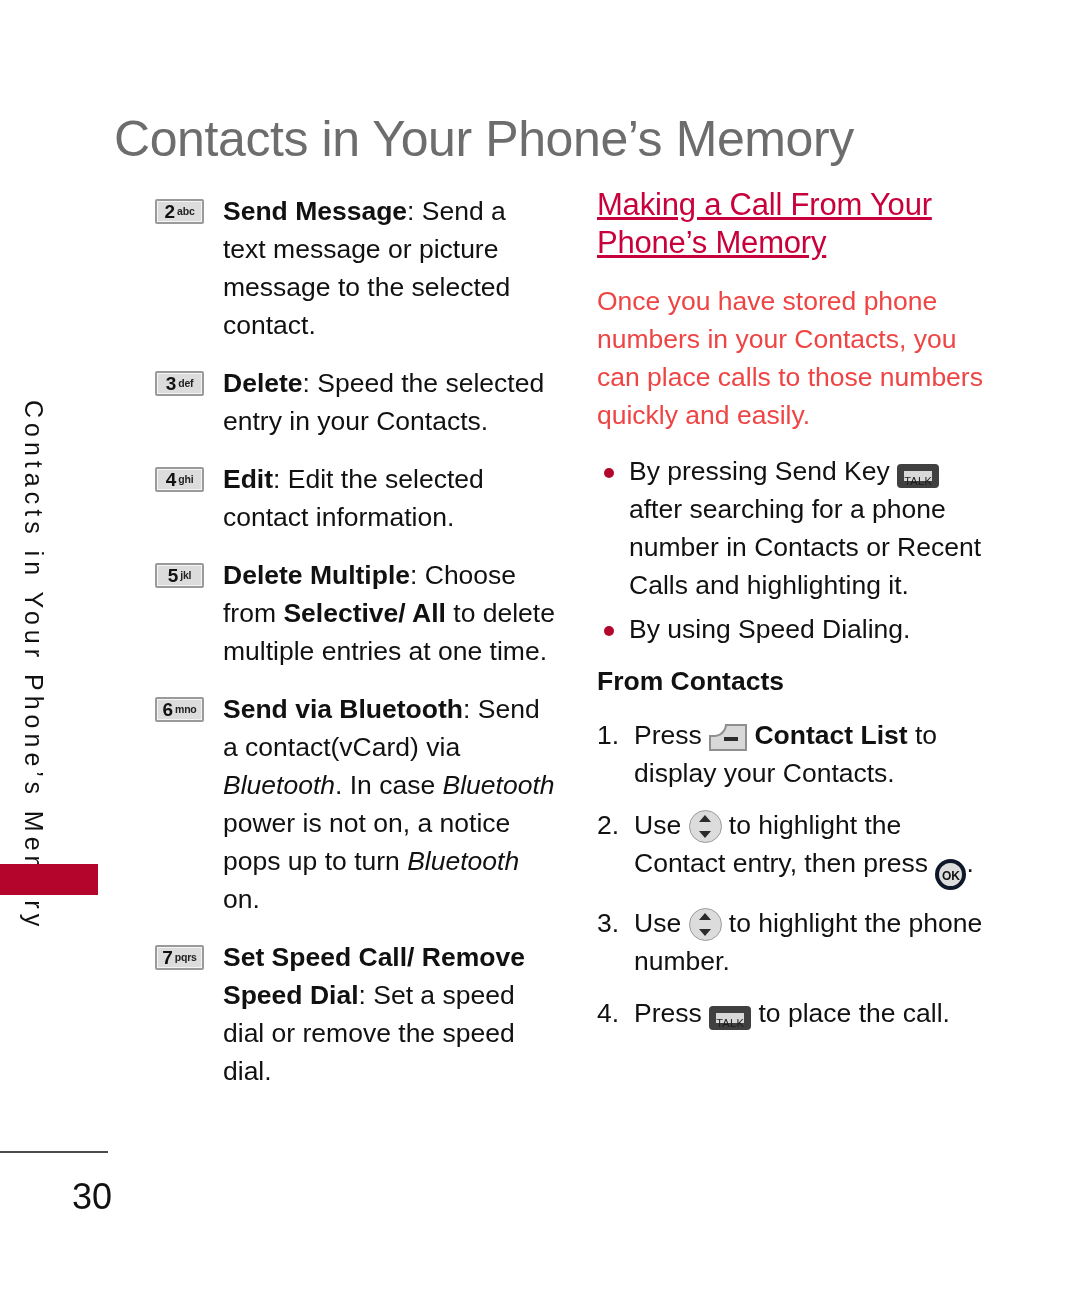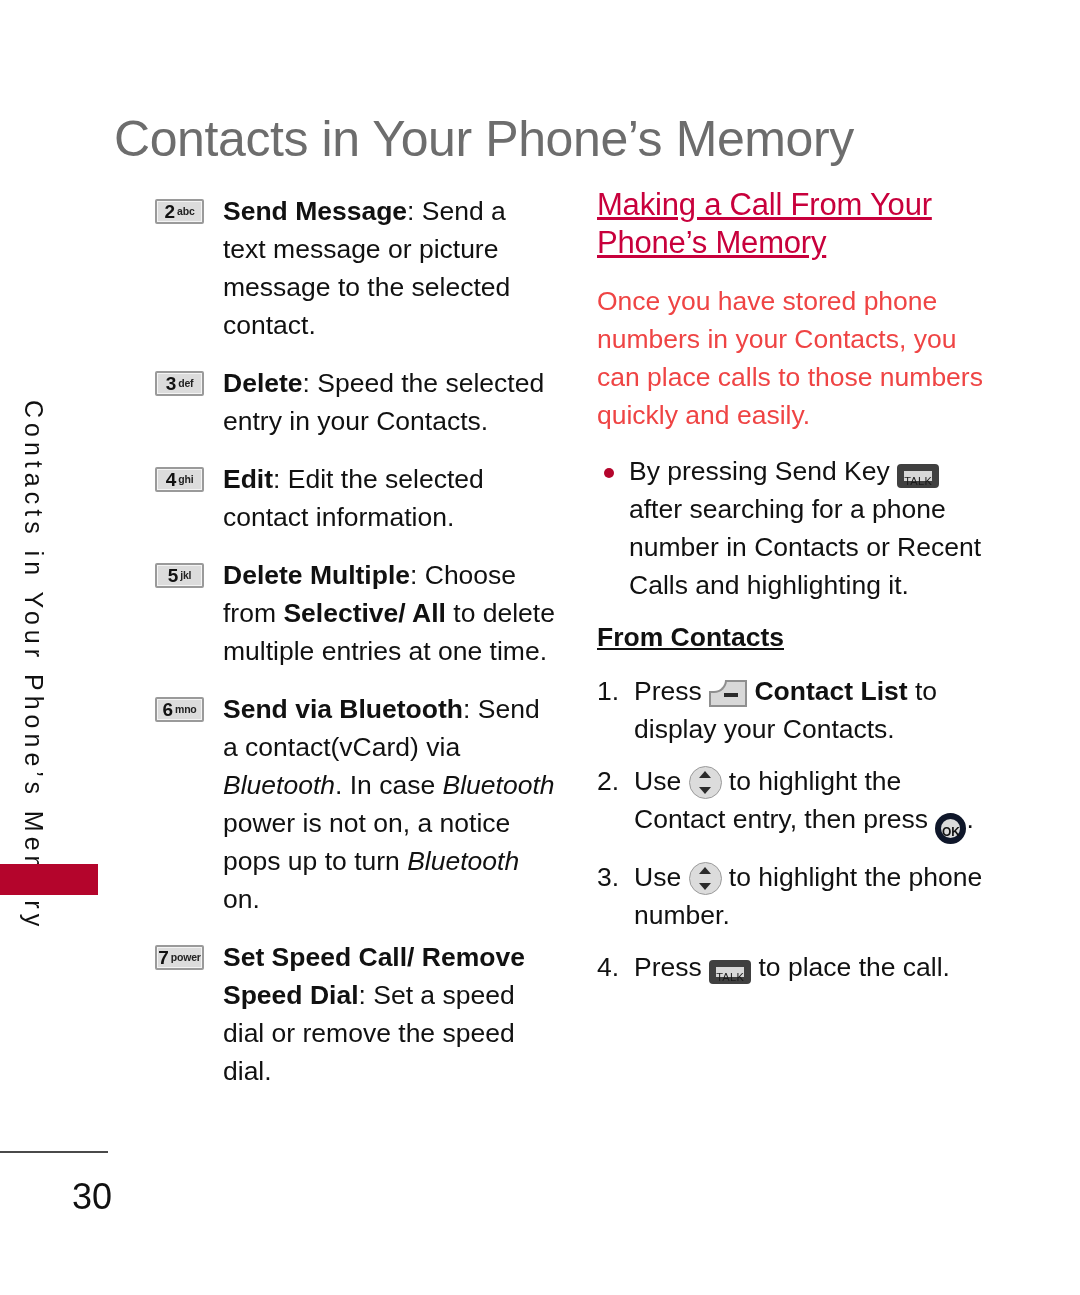--- a/index.html
+++ b/index.html
@@ -148,21 +148,20 @@
     border-radius: 50%;
     background: #b4052c;
   }
 
   .sub-heading {
     font-size: 26.5px;
     font-weight: bold;
     line-height: 38px;
     color: #111;
     margin: 14px 0 16px 0;
-    text-decoration: underline;
   }
 
   ol.steps {
     list-style: none;
     margin: 0;
     padding: 0;
     counter-reset: step;
   }
   ol.steps > li {
     position: relative;
@@ -253,21 +252,21 @@
   }
   .icon-nav .navup { top: 4px;  border-bottom: 7px solid #2b2b2b; }
   .icon-nav .navdn { bottom: 4px; border-top: 7px solid #2b2b2b; }
   .icon-ok {
     display: inline-block;
     vertical-align: -8px;
     width: 31px;
     height: 31px;
     border-radius: 50%;
     background: #dcdcdc;
-    border: 6px solid #0f172a;
+    border: 4px solid #0f172a;
     box-sizing: border-box;
     font-size: 12px;
     font-weight: bold;
     line-height: 27px;
     text-align: center;
     color: #111;
   }
 
   
   .footer-rule {
@@ -332,35 +331,36 @@
     <span class="keycap">
       <span class="kc-num">6</span>
       <span class="kc-abc">mno</span>
     </span>
     <span class="key-text"><b>Send via Bluetooth</b><span>: Send a contact(vCard) via </span><i>Bluetooth</i><span>. In case </span><i>Bluetooth</i><span> power is not on, a notice pops up to turn </span><i>Bluetooth</i><span> on.</span></span>
   </div>
 
   <div class="key-item">
     <span class="keycap">
       <span class="kc-num">7</span>
-      <span class="kc-abc">power</span>
+      <span class="kc-abc">pqrs</span>
     </span>
     <span class="key-text"><b>Set Speed Call/ Remove Speed Dial</b><span>: Set a speed dial or remove the speed dial.</span></span>
   </div>
 
 </div>
 
 <div class="col-right">
 
   <h2 class="section-heading">Making a Call From Your Phone’s Memory</h2>
 
   <p class="para">Once you have stored phone numbers in your Contacts, you can place calls to those numbers quickly and easily.</p>
 
   <ul class="bullets">
     <li><span>By pressing Send Key </span><span class="icon-talk">TALK</span><span> after searching for a phone number in Contacts or Recent Calls and highlighting it.</span></li>
+    <li><span>By using Speed Dialing.</span></li>
   </ul>
 
   <h3 class="sub-heading">From Contacts</h3>
 
   <ol class="steps">
     <li><span>Press </span><span class="icon-softkey"></span> <b>Contact List</b><span> to display your Contacts.</span></li>
 
     <li><span>Use </span><span class="icon-nav"><span class="navup"></span><span class="navdn"></span></span><span> to highlight the Contact entry, then press </span><span class="icon-ok">OK</span><span>.</span></li>
 
     <li><span>Use </span><span class="icon-nav"><span class="navup"></span><span class="navdn"></span></span><span> to highlight the phone number.</span></li>

